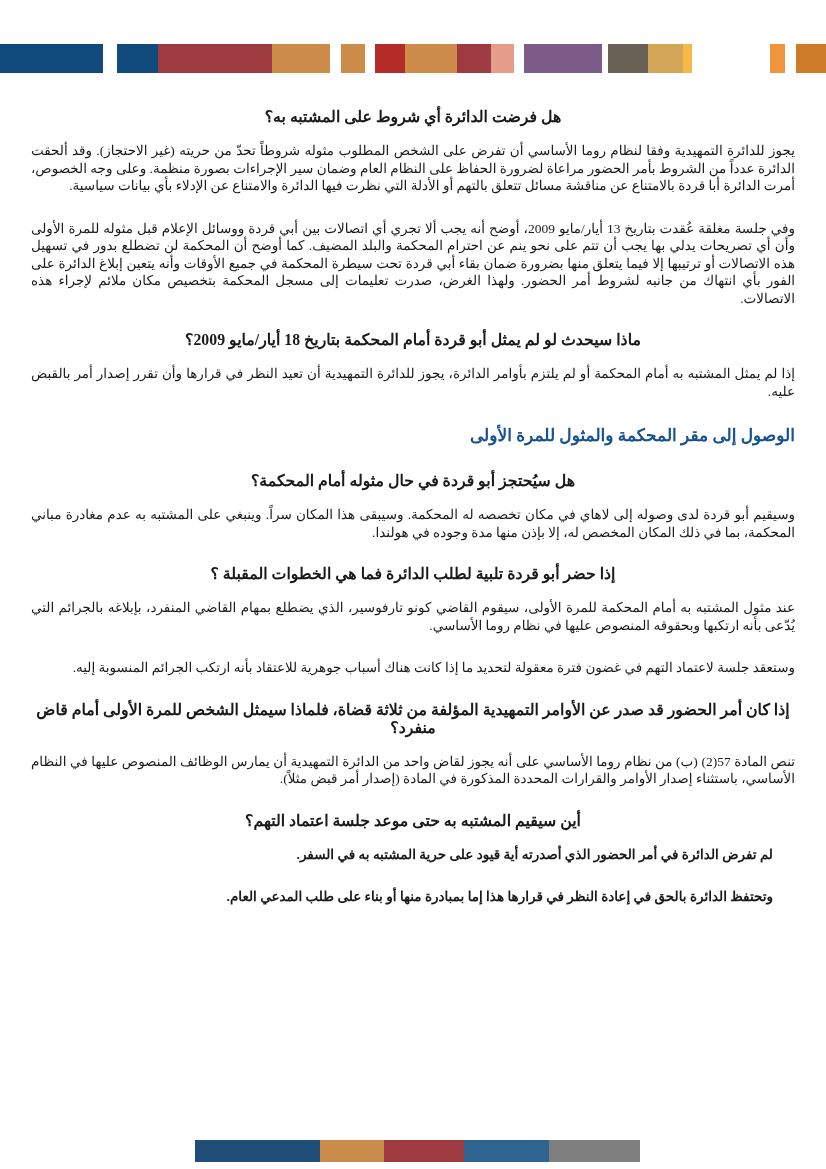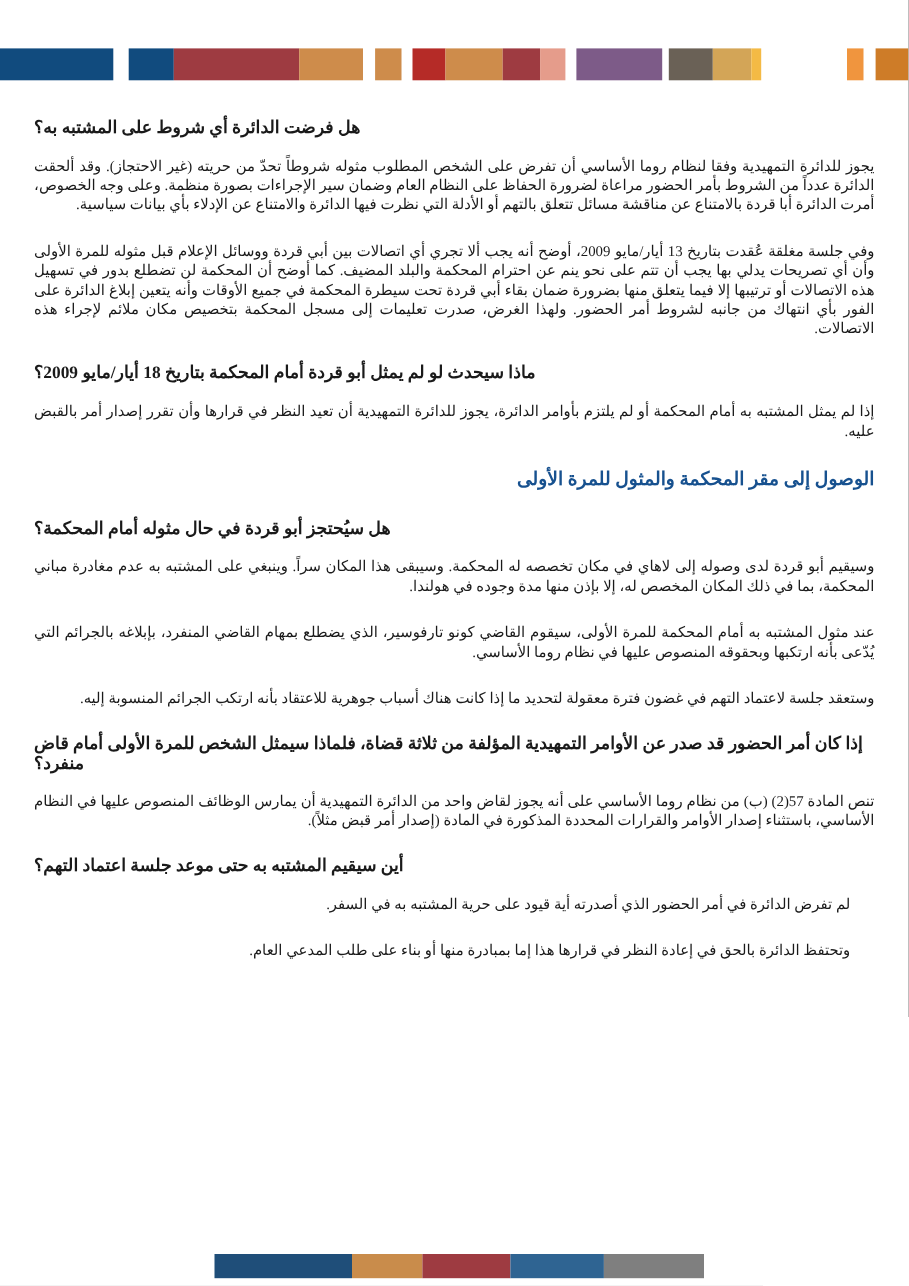--- a/index.html
+++ b/index.html
@@ -19,31 +19,31 @@
   .bar-bottom{top:1140px;height:22px;}
   .content{
     position:absolute;
     top:73px;right:31px;left:31px;
     padding-top:35px;
     font-size:13.5px;
     line-height:17.5px;
   }
   .qheading{
     font-weight:bold;
-    text-align:left;
+    text-align:center;
     margin:24px 0 0 0;
     line-height:18px;
   }
   .qheading:first-child{margin-top:0;}
   .para{
     margin:25px 0 0 0;
     text-align:justify;
   }
   .qheading + .para, .section-title + .para{margin-top:16px;}
-  .para.indented{padding-right:22px;}
+  .para.indented{padding-right:22px;font-weight:bold;}
   .section-title{
     font-weight:bold;
     font-size:17px;
     line-height:24px;
     text-align:right;
     margin:24px 0 0 0;
   }
 </style>
 </head>
 <body>
@@ -69,20 +69,21 @@
 
   <main class="content" id="content">
       <h3 class="qheading">هل فرضت الدائرة أي شروط على المشتبه به؟</h3>
       <p class="para">يجوز للدائرة التمهيدية وفقا لنظام روما الأساسي أن تفرض على الشخص المطلوب مثوله شروطاً تحدّ من حريته (غير الاحتجاز). وقد ألحقت الدائرة عدداً من الشروط بأمر الحضور مراعاة لضرورة الحفاظ على النظام العام وضمان سير الإجراءات بصورة منظمة. وعلى وجه الخصوص، أمرت الدائرة أبا قردة بالامتناع عن مناقشة مسائل تتعلق بالتهم أو الأدلة التي نظرت فيها الدائرة والامتناع عن الإدلاء بأي بيانات سياسية.</p>
       <p class="para">وفي جلسة مغلقة عُقدت بتاريخ 13 أيار/مايو 2009، أوضح أنه يجب ألا تجري أي اتصالات بين أبي قردة ووسائل الإعلام قبل مثوله للمرة الأولى وأن أي تصريحات يدلي بها يجب أن تتم على نحو ينم عن احترام المحكمة والبلد المضيف. كما أوضح أن المحكمة لن تضطلع بدور في تسهيل هذه الاتصالات أو ترتيبها إلا فيما يتعلق منها بضرورة ضمان بقاء أبي قردة تحت سيطرة المحكمة في جميع الأوقات وأنه يتعين إبلاغ الدائرة على الفور بأي انتهاك من جانبه لشروط أمر الحضور. ولهذا الغرض، صدرت تعليمات إلى مسجل المحكمة بتخصيص مكان ملائم لإجراء هذه الاتصالات.</p>
       <h3 class="qheading">ماذا سيحدث لو لم يمثل أبو قردة أمام المحكمة بتاريخ 18 أيار/مايو 2009؟</h3>
       <p class="para">إذا لم يمثل المشتبه به أمام المحكمة أو لم يلتزم بأوامر الدائرة، يجوز للدائرة التمهيدية أن تعيد النظر في قرارها وأن تقرر إصدار أمر بالقبض عليه.</p>
       <h2 class="section-title" style="color: rgb(23, 81, 143);">الوصول إلى مقر المحكمة والمثول للمرة الأولى</h2>
       <h3 class="qheading">هل سيُحتجز أبو قردة  في حال مثوله أمام المحكمة؟</h3>
       <p class="para">وسيقيم أبو قردة لدى وصوله إلى لاهاي في مكان تخصصه له المحكمة. وسيبقى هذا المكان سراً. وينبغي على المشتبه به عدم مغادرة مباني المحكمة، بما في ذلك المكان المخصص له، إلا بإذن منها مدة وجوده في هولندا.</p>
+      <h3 class="qheading">إذا حضر أبو قردة تلبية لطلب الدائرة فما هي الخطوات المقبلة ؟</h3>
       <p class="para">عند مثول المشتبه به أمام المحكمة للمرة الأولى، سيقوم القاضي كونو تارفوسير، الذي يضطلع بمهام القاضي المنفرد، بإبلاغه بالجرائم التي يُدّعى بأنه ارتكبها وبحقوقه المنصوص عليها في نظام روما الأساسي.</p>
       <p class="para">وستعقد جلسة لاعتماد التهم في غضون فترة معقولة لتحديد ما إذا كانت هناك أسباب جوهرية للاعتقاد بأنه ارتكب الجرائم المنسوبة إليه.</p>
       <h3 class="qheading">إذا كان أمر الحضور قد صدر عن الأوامر التمهيدية المؤلفة من ثلاثة قضاة، فلماذا سيمثل الشخص للمرة الأولى أمام قاض منفرد؟</h3>
       <p class="para">تنص المادة 57(2) (ب) من نظام روما الأساسي على أنه يجوز لقاض واحد من الدائرة التمهيدية أن يمارس الوظائف المنصوص عليها في النظام الأساسي، باستثناء إصدار الأوامر والقرارات المحددة المذكورة في المادة (إصدار أمر قبض مثلاً).</p>
       <h3 class="qheading">أين سيقيم المشتبه به حتى موعد جلسة اعتماد التهم؟</h3>
       <p class="para indented">لم تفرض الدائرة في أمر الحضور الذي أصدرته أية قيود على حرية المشتبه به في السفر.</p>
       <p class="para indented">وتحتفظ الدائرة بالحق في إعادة النظر في قرارها هذا إما بمبادرة منها أو بناء على طلب المدعي العام.</p>
     </main>
 
   <div class="color-bar bar-bottom" id="bar-bottom">

